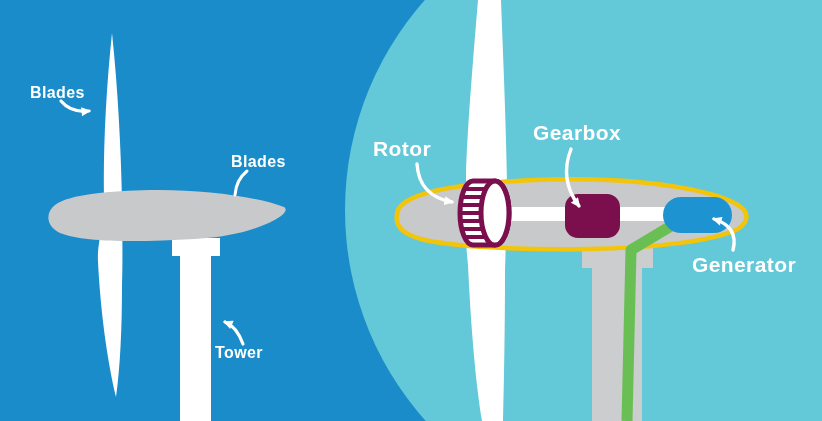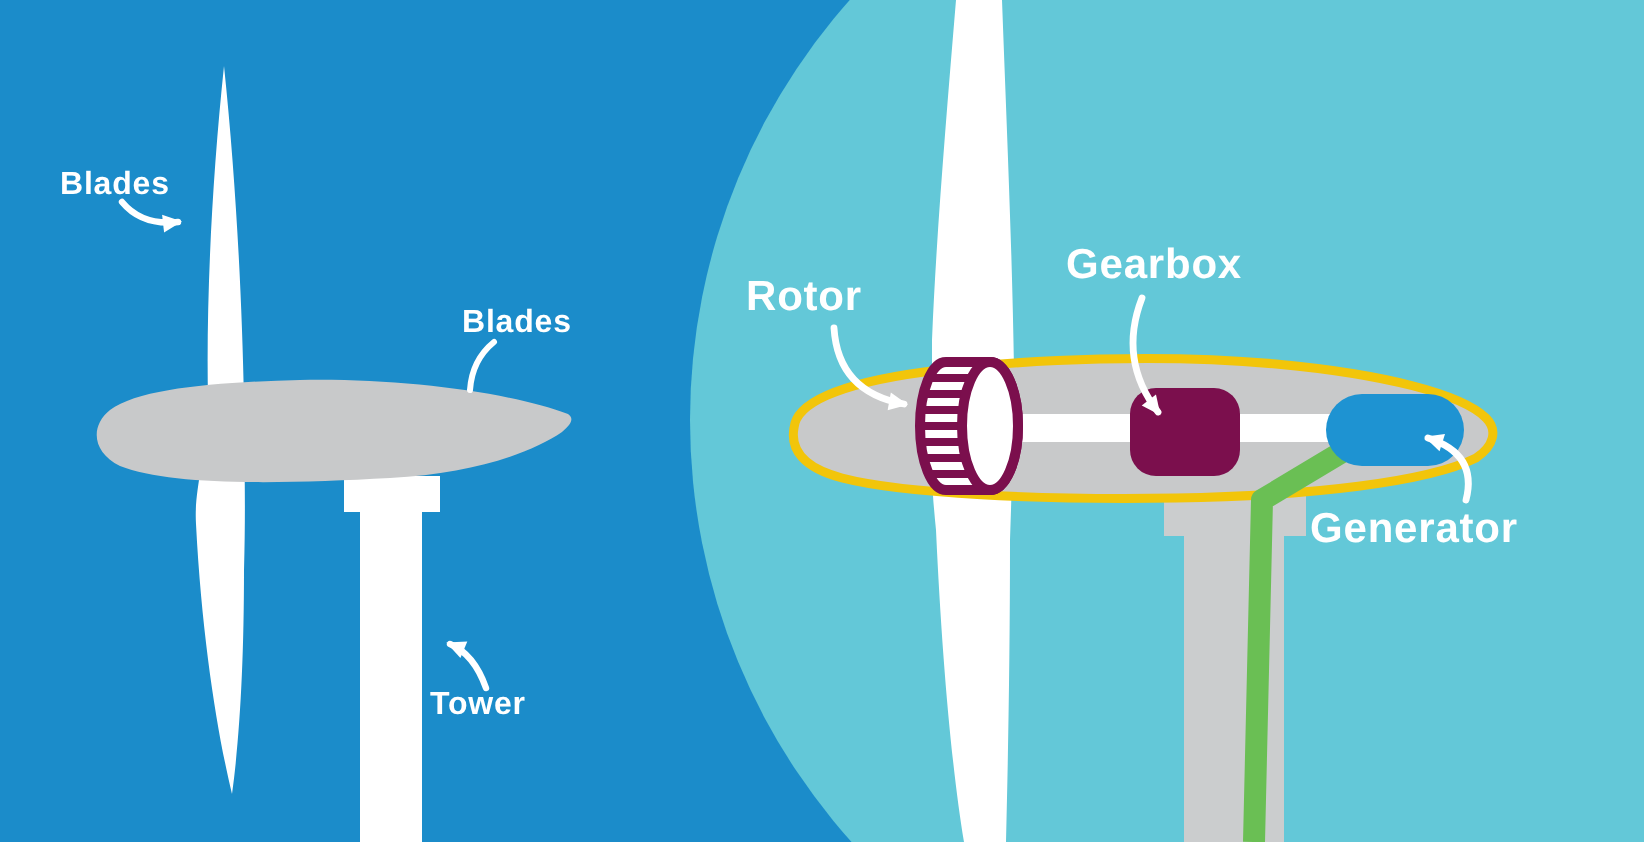--- a/index.html
+++ b/index.html
@@ -92,14 +92,14 @@
   <div class="label sm" style="left:30px;top:84px;">Blades</div>
 
   <div class="label sm" style="left:231px;top:153px;">Blades</div>
 
   <div class="label sm" style="left:215px;top:344px;">Tower</div>
 
   <div class="label lg" style="left:373px;top:137px;">Rotor</div>
 
   <div class="label lg" style="left:533px;top:121px;">Gearbox</div>
 
-  <div class="label lg" style="left:655px;top:253px;">Generator</div>
+  <div class="label lg" style="left:692px;top:253px;">Generator</div>
 </div>
 
 </body></html>

